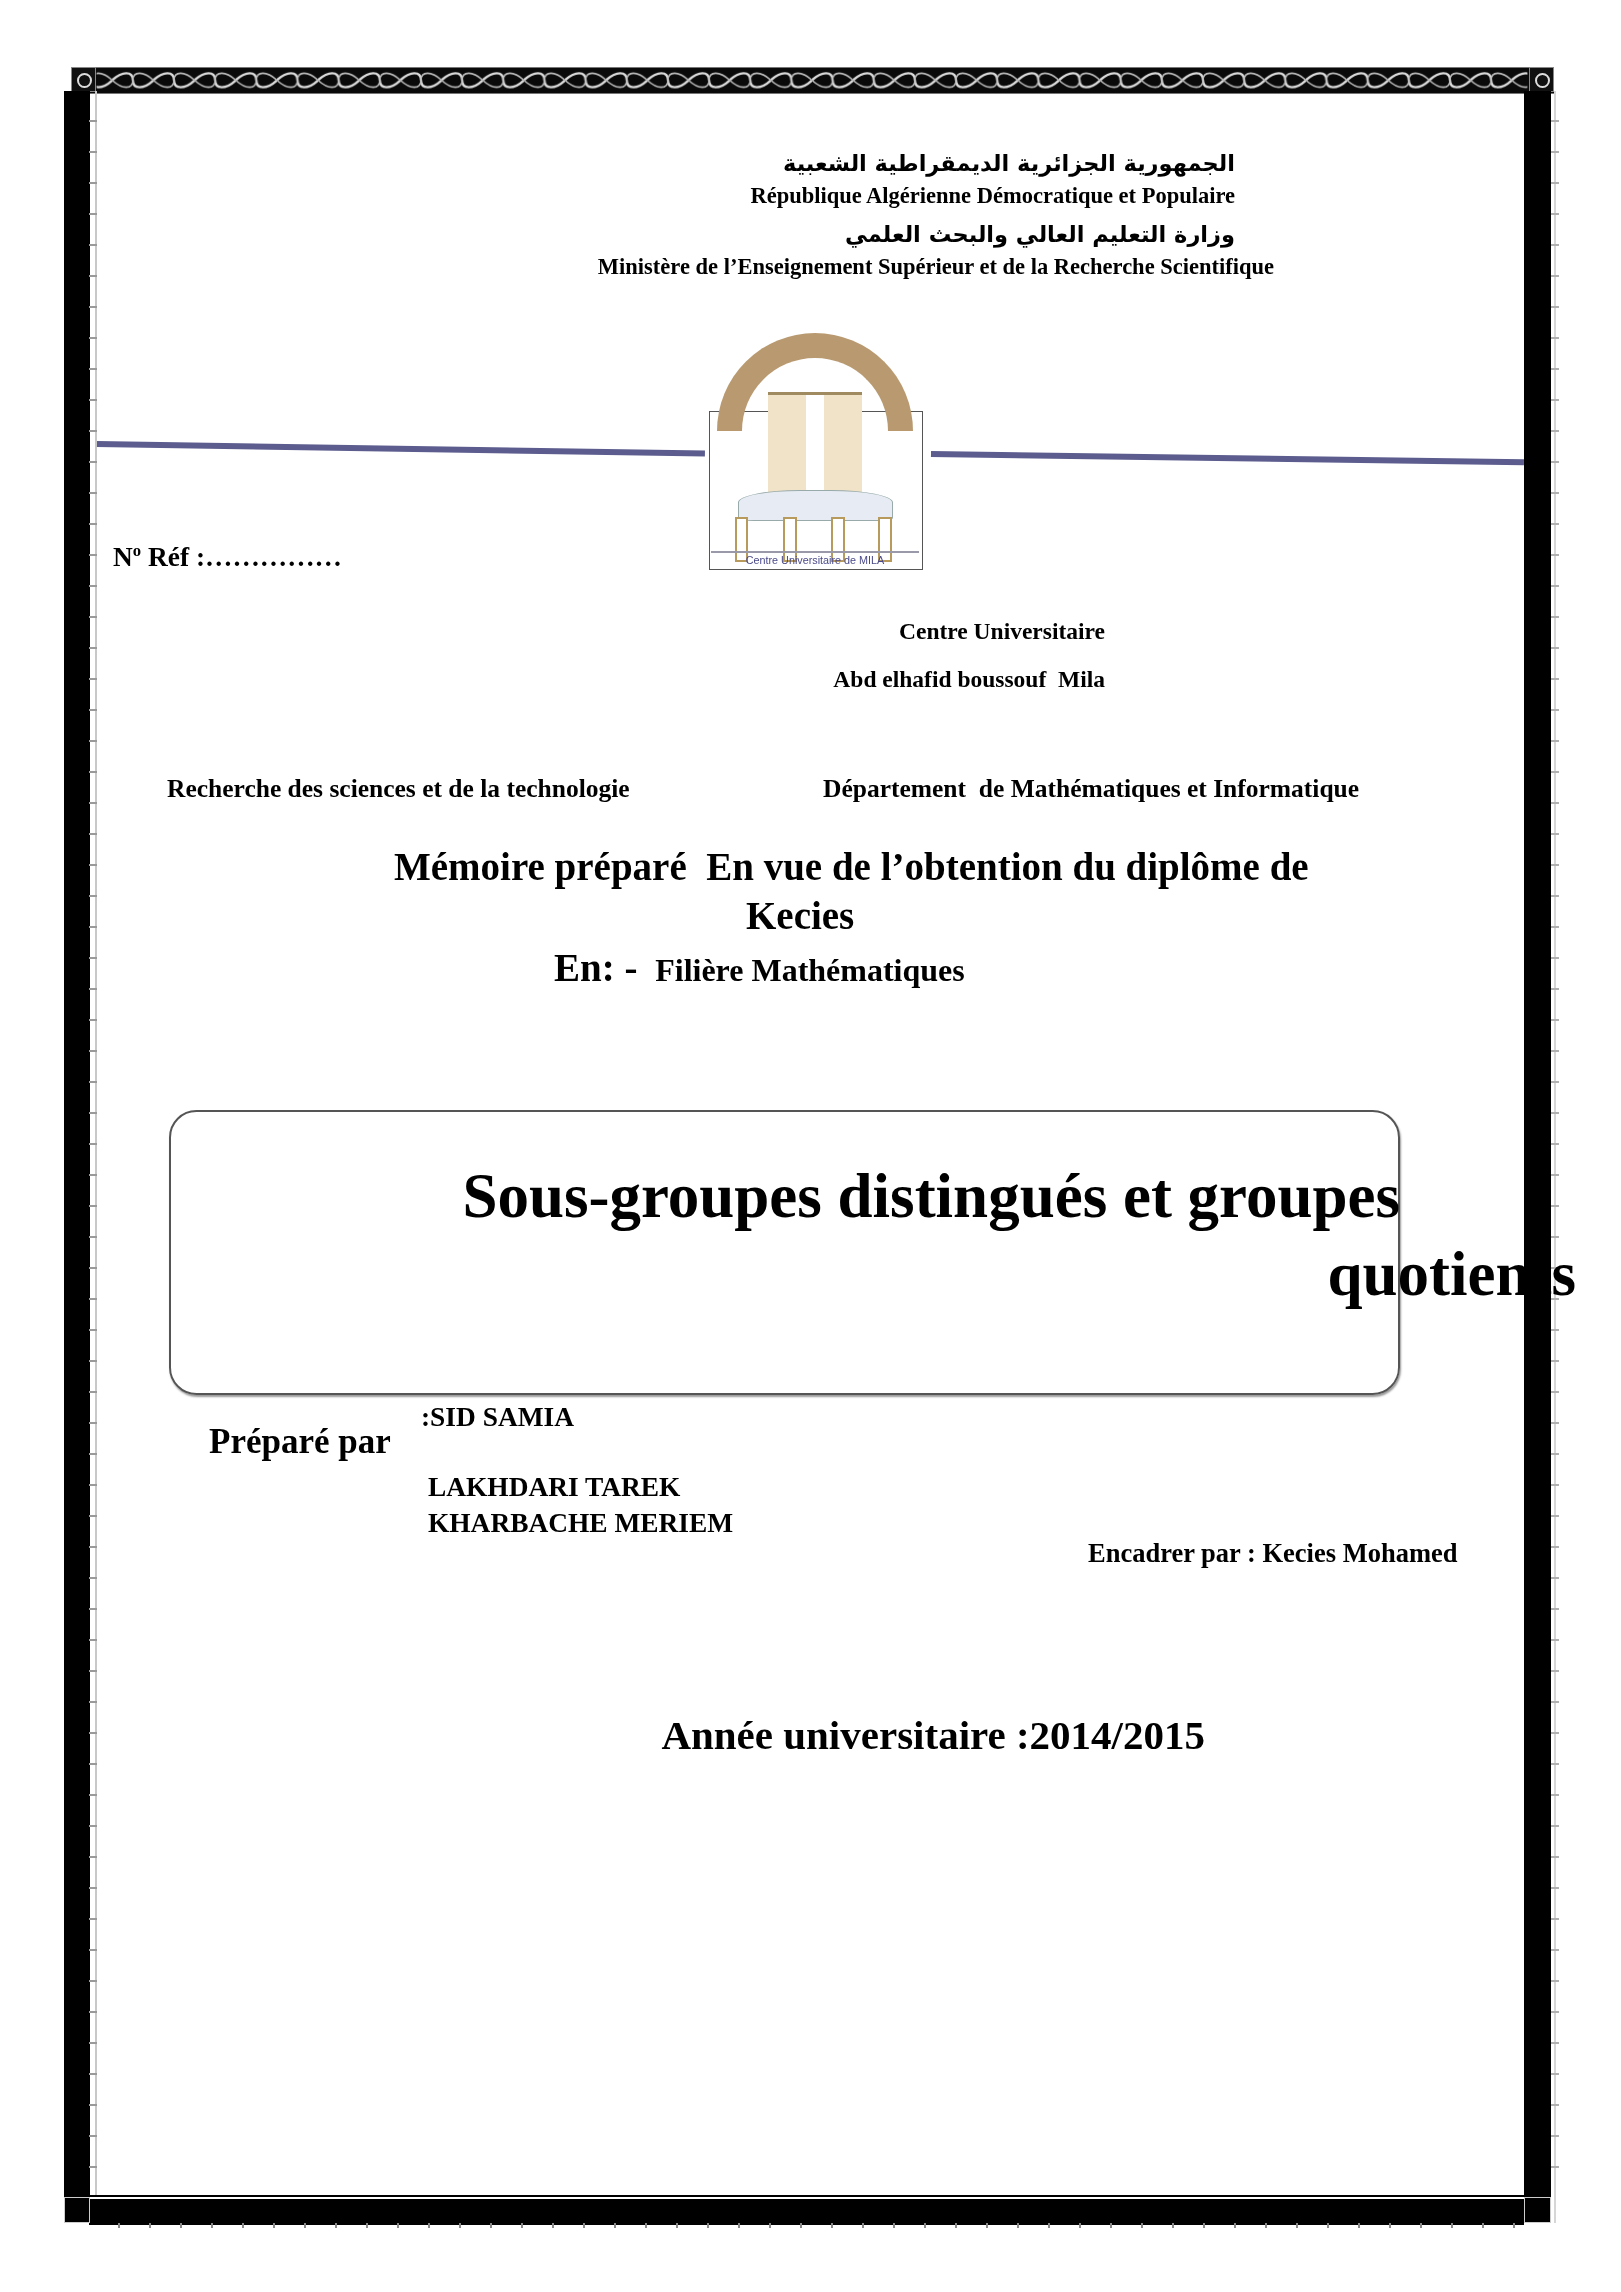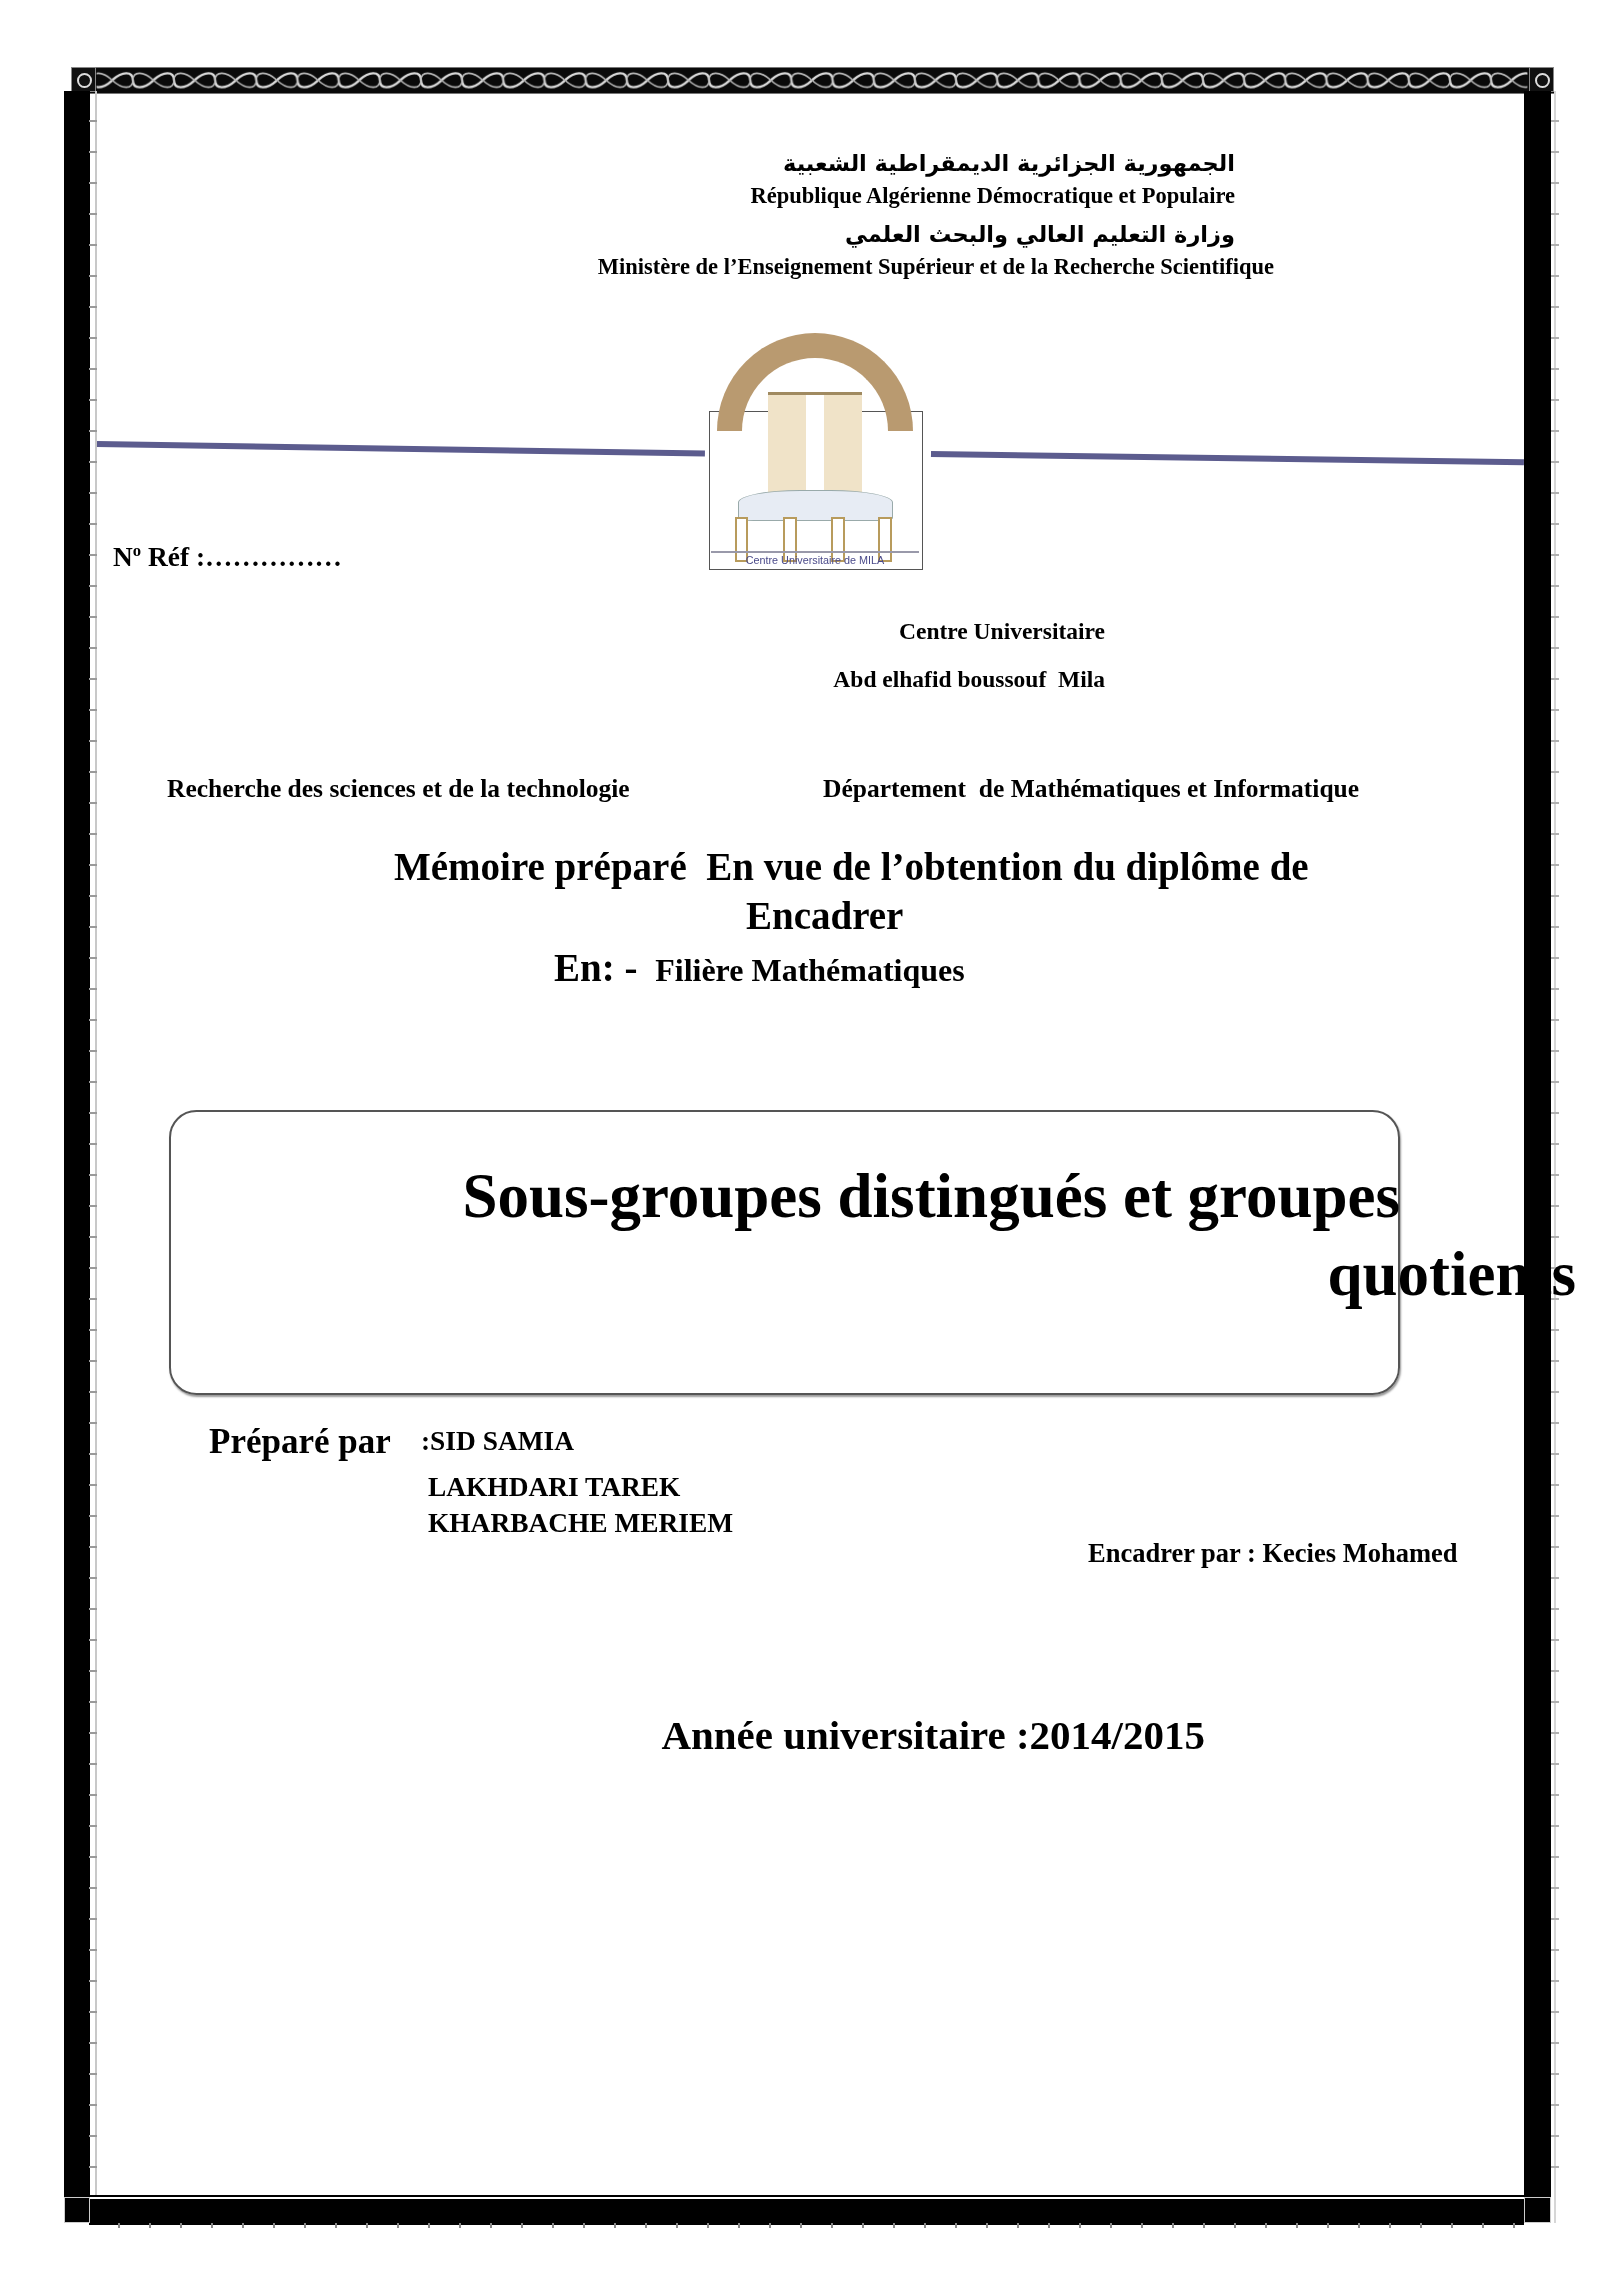--- a/index.html
+++ b/index.html
@@ -101,28 +101,28 @@
 
 <div class="abs" style="left:113px;top:510px;font-size:27.4px;font-weight:bold;line-height:33px;white-space:pre;margin-top:24px;"><span>N</span><sup style="font-size:16.7px;">o</sup><span> Réf :……………</span></div>
 
 <div class="abs center-text" style="left:517px;top:617px;width:588px;font-size:23.5px;line-height:29px;">Centre Universitaire</div>
 <div class="abs center-text" style="left:517px;top:665px;width:588px;font-size:23.5px;line-height:29px;white-space:pre;">Abd elhafid boussouf  Mila</div>
 
 <div class="abs" style="left:167px;top:773px;font-size:25.5px;font-weight:bold;line-height:31px;white-space:pre;">Recherche des sciences et de la technologie</div>
 <div class="abs" style="left:823px;top:773px;font-size:25.5px;font-weight:bold;line-height:31px;white-space:pre;">Département  de Mathématiques et Informatique</div>
 
 <div class="abs" style="left:394px;top:843px;font-size:39px;font-weight:bold;line-height:47px;white-space:pre;">Mémoire préparé  En vue de l’obtention du diplôme de</div>
-<div class="abs" style="left:746px;top:892px;font-size:39px;font-weight:bold;line-height:47px;">Encadrer</div>
+<div class="abs" style="left:746px;top:892px;font-size:39px;font-weight:bold;line-height:47px;">Kecies</div>
 <div class="abs" style="left:554px;top:944px;font-weight:bold;line-height:47px;white-space:pre;"><span style="font-size:39px;">En: - </span><span style="font-size:32px;"> Filière Mathématiques</span></div>
 
 <div class="abs title-box"></div>
 <div class="abs center-text" style="left:169px;top:1161px;width:1231px;font-size:63px;line-height:71px;">Sous-groupes distingués et groupes</div>
 <div class="abs center-text" style="left:169px;top:1239px;width:1407px;font-size:63px;line-height:71px;">quotients</div>
 
 <div class="abs" style="left:209px;top:1392px;font-size:35px;font-weight:bold;line-height:43px;margin-top:28px;">Préparé par</div>
-<div class="abs" style="left:421px;top:1400px;font-size:27.4px;font-weight:bold;line-height:35px;margin-top:24px;">:SID SAMIA</div>
+<div class="abs" style="left:421px;top:1400px;font-size:27.4px;font-weight:bold;line-height:35px;">:SID SAMIA</div>
 <div class="abs" style="left:428px;top:1506px;font-size:27.4px;font-weight:bold;line-height:35px;">KHARBACHE MERIEM</div>
 <div class="abs" style="left:428px;top:1470px;font-size:27.4px;font-weight:bold;line-height:35px;">LAKHDARI TAREK</div>
 
 <div class="abs" style="left:1088px;top:1537px;font-size:26.5px;font-weight:bold;line-height:33px;white-space:pre;">Encadrer par : Kecies Mohamed</div>
 
 <div class="abs center-text" style="left:421px;top:1711px;width:784px;font-size:41px;line-height:49px;">Année universitaire :2014/2015</div>
 
 
 </body></html>

